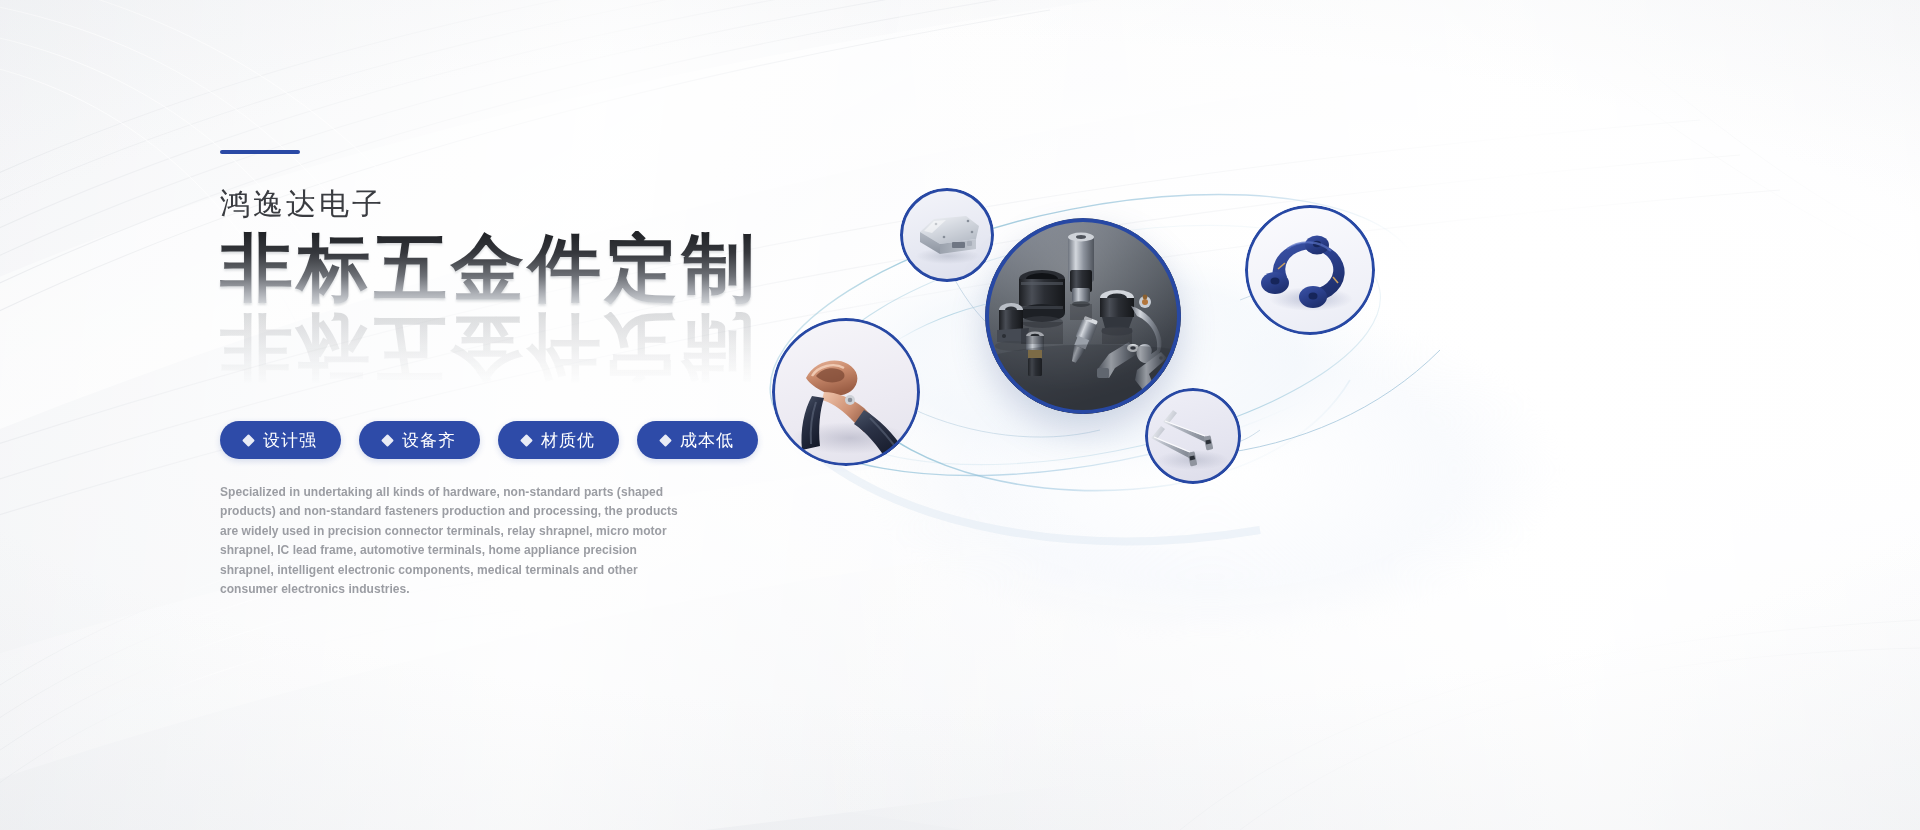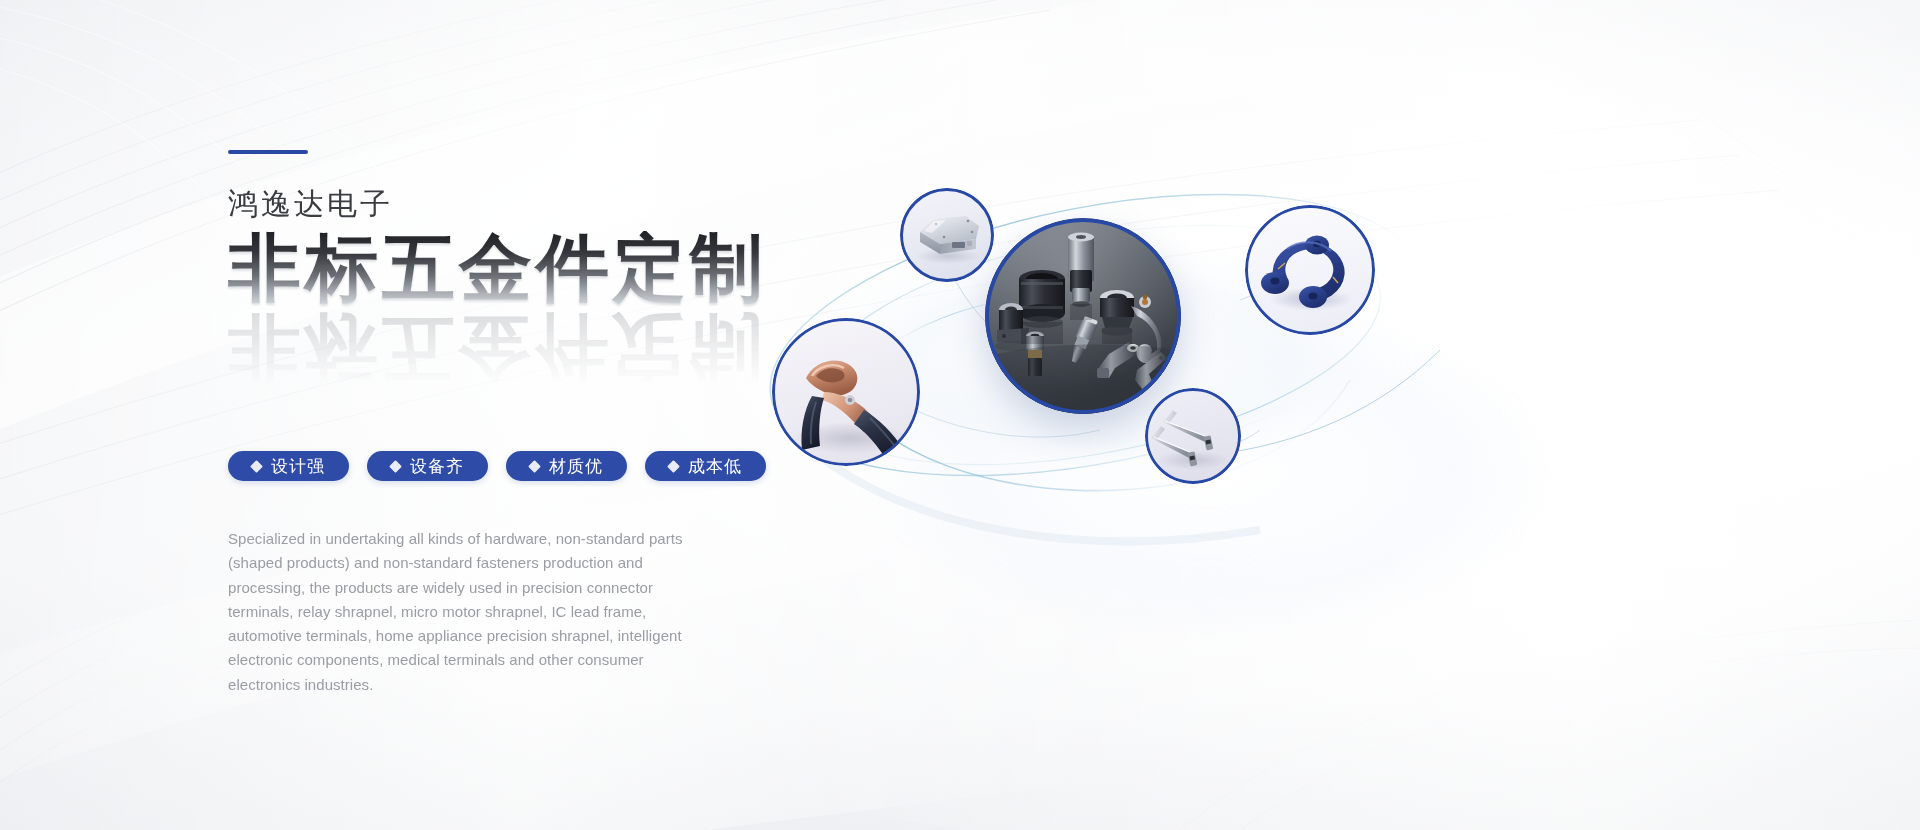--- a/index.html
+++ b/index.html
@@ -30,21 +30,21 @@
     background:linear-gradient(75deg, rgba(255,255,255,0) 0%, rgba(255,255,255,.95) 50%, rgba(255,255,255,0) 100%);
     transform:rotate(9deg);
   }
   .bg-vignette {
     position:absolute; inset:0;
     background:radial-gradient(140% 100% at 50% 45%, rgba(255,255,255,0) 40%, rgba(206,210,216,.38) 100%);
   }
   .bg-lines { position:absolute; inset:0; }
 
   
-  .content { position:absolute; left:228px; top:150px; width:720px; }
+  .content { position:absolute; left:220px; top:150px; width:720px; }
 
   .accent-bar { width:80px; height:4px; background:#2a49a5; border-radius:2px; }
 
   .subtitle {
     margin-top:30px;
     font-size:30px; letter-spacing:3px; color:#3a3c41; font-weight:400;
     font-family:"Liberation Sans","DejaVu Sans",sans-serif;
   }
 
   .headline-wrap { margin-top:6px; position:relative; height:130px; }
@@ -63,36 +63,35 @@
     transform:scaleY(-1);
     background:linear-gradient(180deg, rgba(120,124,130,.00) 0%, rgba(130,134,140,.10) 42%, rgba(120,124,130,.26) 100%);
     -webkit-background-clip:text; background-clip:text;
     color:transparent; -webkit-text-fill-color:transparent;
     pointer-events:none;
   }
 
   .tags { margin-top:60px; display:flex; gap:18px; }
   .tag {
     display:inline-flex; align-items:center; gap:10px;
-    height:30px; padding:1px 24px;
+    height:38px; padding:1px 24px;
     background:#2e4ba8; color:#fff;
     border-radius:19px;
     font-size:17px; letter-spacing:1px;
     box-shadow:0 2px 6px rgba(40,70,160,.18);
     white-space:nowrap;
-    margin-top:30px;
   }
   .tag .diamond {
     width:9px; height:9px; background:#e9ecf6;
     transform:rotate(45deg); flex:0 0 auto; border-radius:1px;
   }
 
   .paragraph {
-    margin-top:46px; width:470px;
-    font-size:15px; line-height:1.62; color:#9b9da3; letter-spacing:.05px;
+    margin-top:24px; width:470px;
+    font-size:12px; line-height:1.62; color:#9b9da3; letter-spacing:.05px;font-weight:bold;
   }
 
   
   .visual { position:absolute; left:740px; top:110px; width:1160px; height:560px; }
   .visual svg { position:absolute; inset:0; }
 
   .glow-pool {
     position:absolute; left:30px; top:150px; width:880px; height:420px;
     background:radial-gradient(50% 50% at 50% 50%, rgba(255,255,255,.95) 0%, rgba(244,247,252,.55) 55%, rgba(255,255,255,0) 80%);
     filter:blur(6px);

